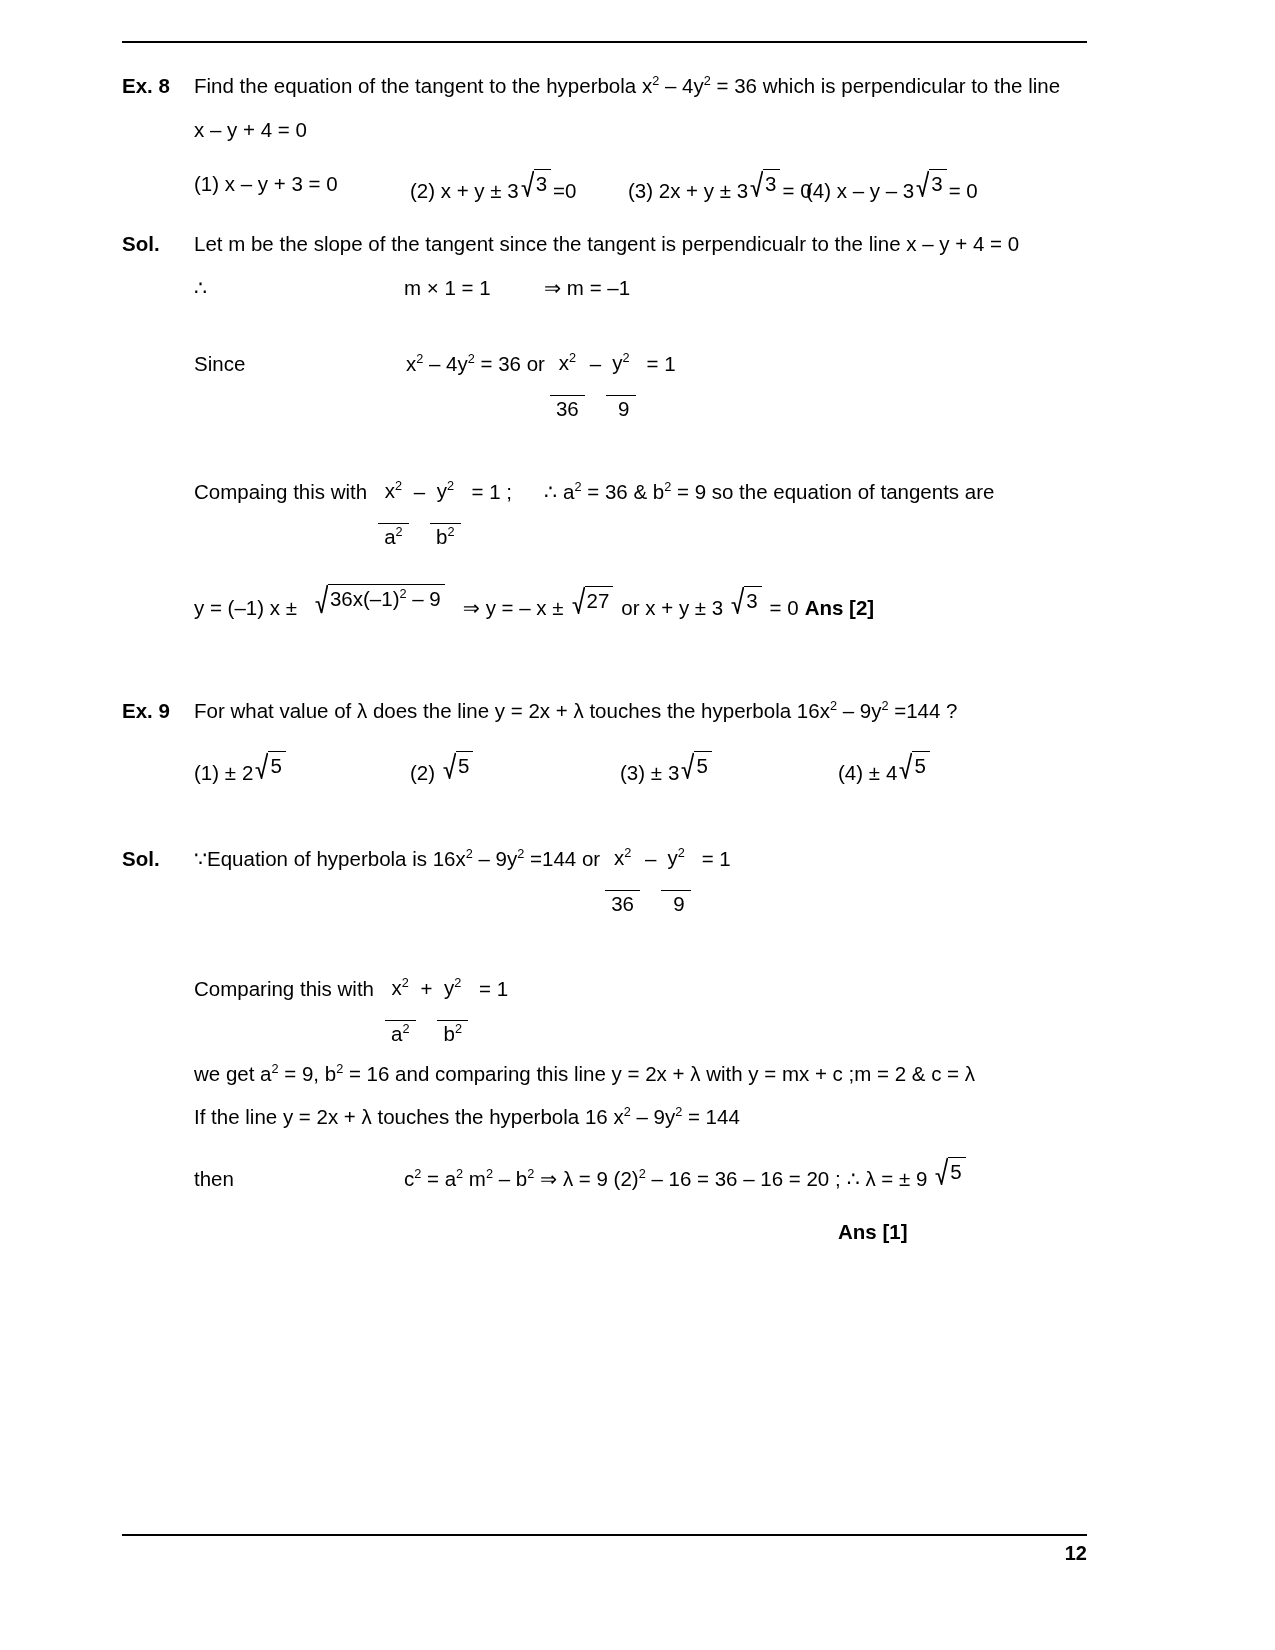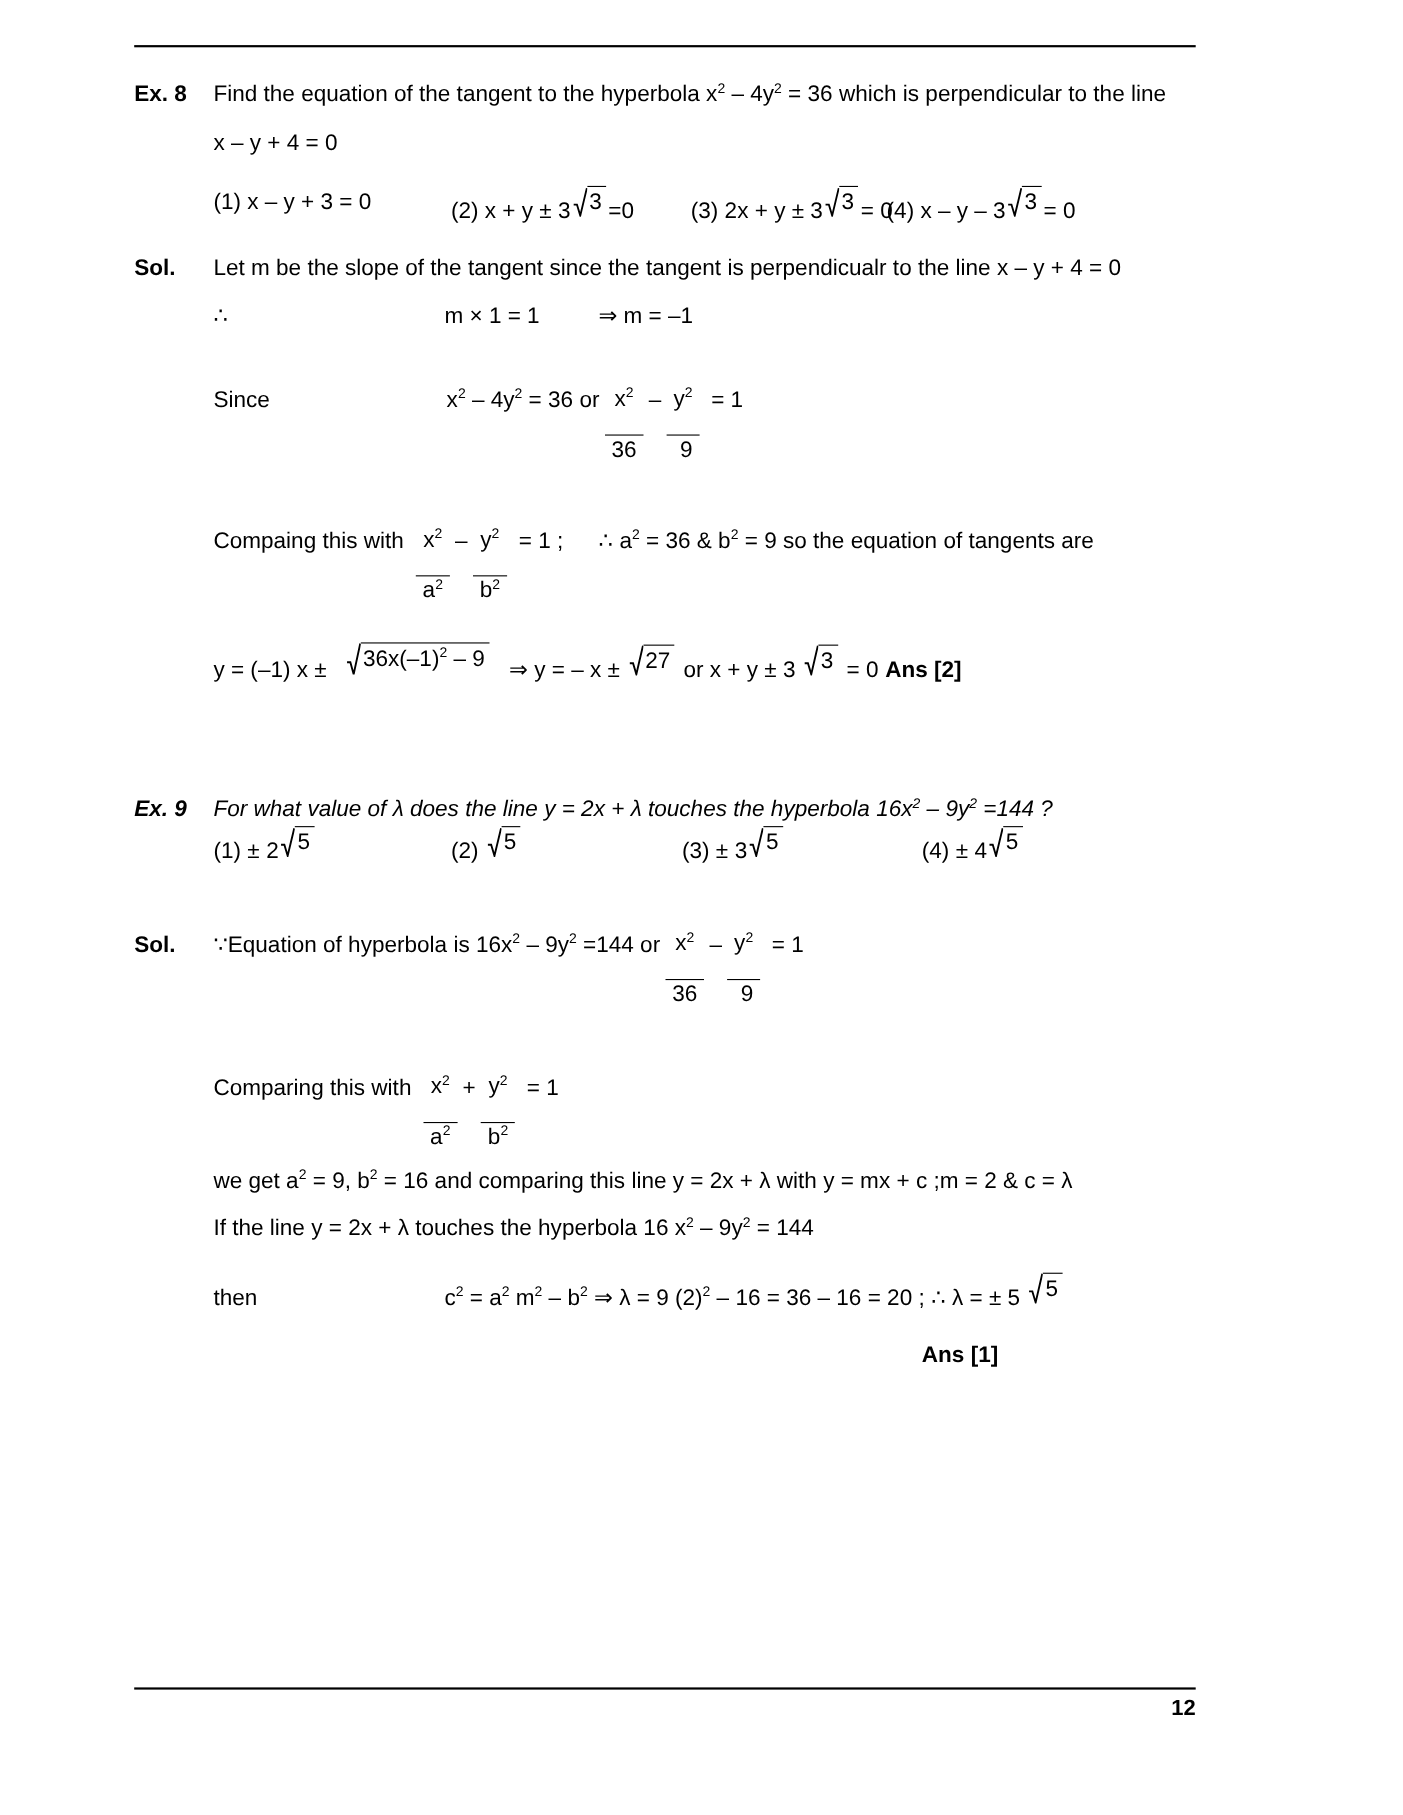--- a/index.html
+++ b/index.html
@@ -278,21 +278,21 @@
           </svg>
       </span>
       <span class="radicand">3</span>
     </span>
     <span class="sp"></span>
     <span class="body-text">= 0</span>
     <span class="sp"></span>
     <span class="body-text ans">Ans [2]</span>
   </div>
 
-  <div class="row" style="left:122px; top:722px;font-style:italic;">
+  <div class="row" style="left:122px; top:697px;">
     <span class="label">Ex. 9</span>
     <span class="body-text"><span>For what value of λ does the line y = 2x + λ touches the hyperbola 16x</span><sup>2</sup><span> – 9y</span><sup>2</sup><span> =144 ?</span></span>
   </div>
 
   <div class="row" style="left:194px; top:752px;">
     <span class="body-text">(1) ±</span>
     <span class="sp"></span>
     <span class="body-text">2</span>
     <span class="sqrt">
       <span class="radsign">
@@ -383,21 +383,21 @@
   </div>
 
   <div class="row" style="left:194px; top:1103px;">
     <span class="body-text"><span>If the line y = 2x + λ touches the hyperbola 16 x</span><sup>2</sup><span> – 9y</span><sup>2</sup><span> = 144</span></span>
   </div>
 
   <div class="row" style="left:194px; top:1158px;">
     <span class="body-text" style="display:inline-block;width:210px;">then</span>
     <span class="body-text"><span>c</span><sup>2</sup><span> = a</span><sup>2</sup><span> m</span><sup>2</sup><span> – b</span><sup>2</sup><span> ⇒ λ = 9 (2)</span><sup>2</sup><span> – 16 = 36 – 16 = 20 ;</span></span>
     <span class="sp"></span>
-    <span class="body-text">∴ λ = ± 5</span>
+    <span class="body-text">∴ λ = ± 9</span>
     <span class="sp"></span>
     <span class="sqrt">
       <span class="radsign">
         <svg width="13" height="28" viewBox="0 0 13 28">
             <path d="M0.5,17 L3.5,17 L6.5,27 L12.5,1" stroke="#000" stroke-width="1.7" fill="none" stroke-linejoin="miter"></path>
           </svg>
       </span>
       <span class="radicand">5</span>
     </span>
   </div>

